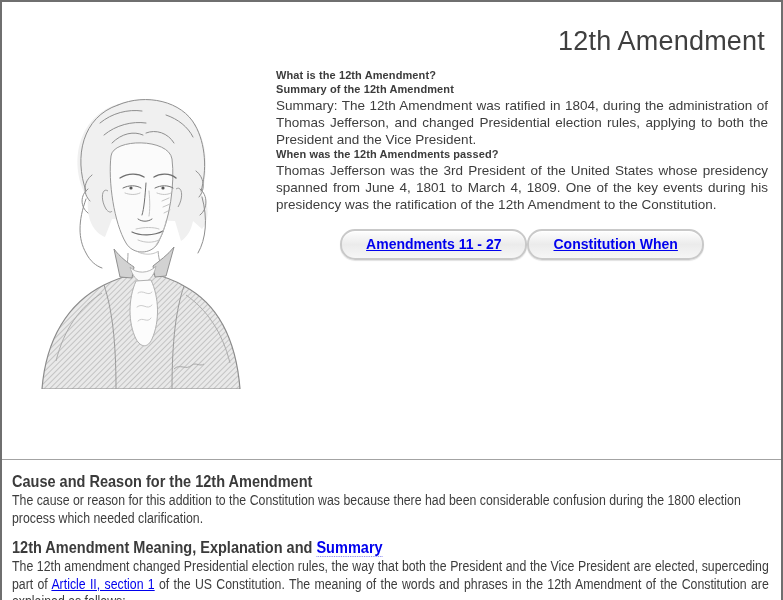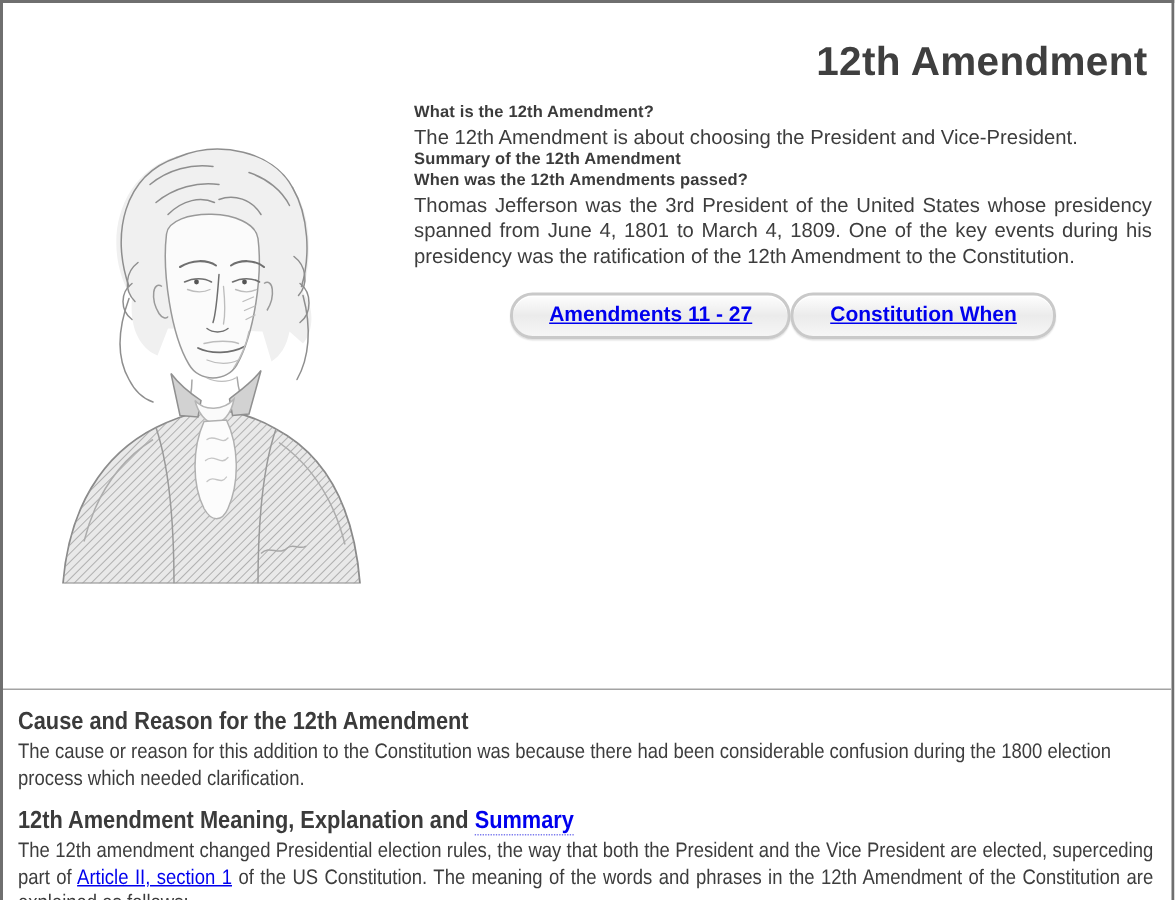--- a/index.html
+++ b/index.html
@@ -18,21 +18,21 @@
 
   .top-box {
     height: 458px;
     border-bottom: 1px solid #a3a3a3;
     overflow: hidden;
   }
 
   .page-header { text-align: right; padding: 24px 16px 0 0; }
   .page-title {
     font-size: 27px;
-    font-weight: bold;
+    font-weight: normal;
     color: #3f3f3f;
     letter-spacing: 0.2px;
   }
 
   .main-row { display: flex; margin-top: 6px; }
 
   .portrait-box { width: 268px; flex: 0 0 268px; padding-left: 14px; padding-top: 8px; }
 
   .text-col { flex: 1; padding-right: 13px; padding-top: 6px; padding-left: 6px; }
 
@@ -205,25 +205,25 @@
           </g>
 
           <path d="M 158,298 C 164,292 170,300 176,294 C 180,291 184,296 188,293" fill="none" stroke="#a8a8a8" stroke-width="1"></path>
         </svg>
       </div>
 
       <div class="text-col">
 
         <div class="section">
           <h3>What is the 12th Amendment?</h3>
-          <p>The 12th Amendment is about choosing the President and Vice-President.</p>
         </div>
 
         <div class="section">
           <h3>Summary of the 12th Amendment</h3>
+          <p>Summary: The 12th Amendment was ratified in 1804, during the administration of Thomas Jefferson, and changed Presidential election rules, applying to both the President and the Vice President.</p>
         </div>
 
         <div class="section">
           <h3>When was the 12th Amendments passed?</h3>
         </div>
 
         <div class="section">
           <p>Thomas Jefferson was the 3rd President of the United States whose presidency spanned from June 4, 1801 to March 4, 1809. One of the key events during his presidency was the ratification of the 12th Amendment to the Constitution.</p>
         </div>
 

